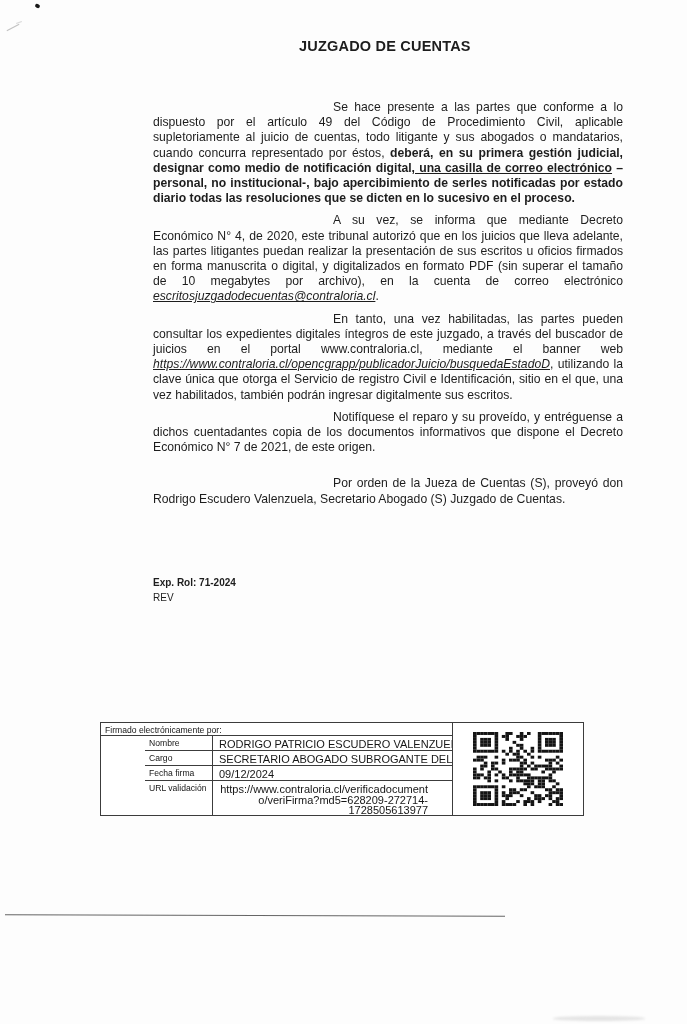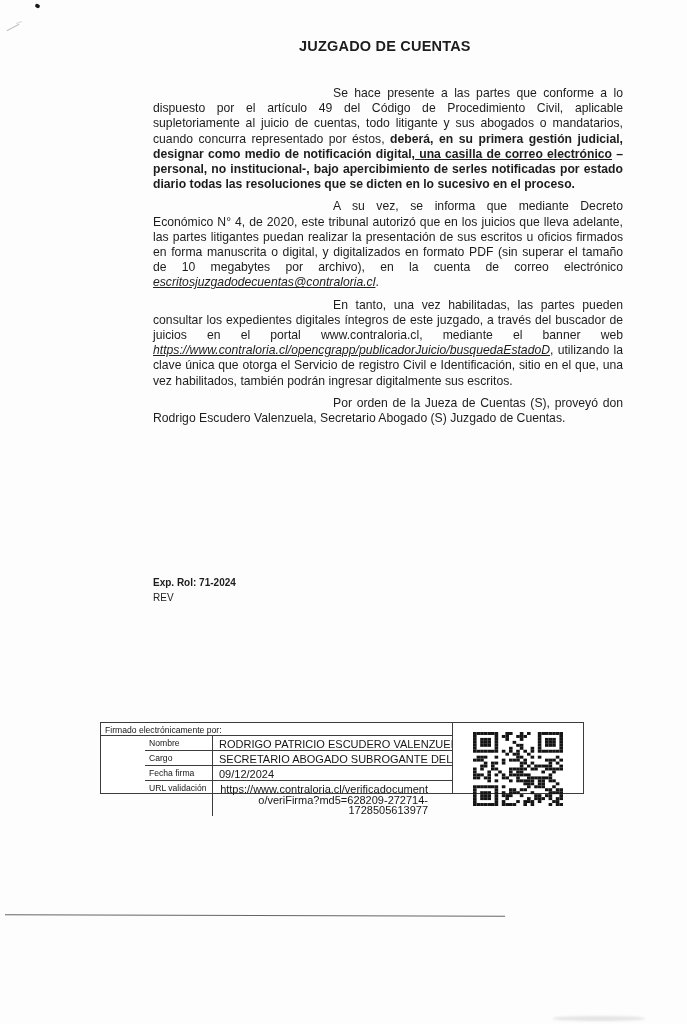--- a/index.html
+++ b/index.html
@@ -6,34 +6,34 @@
   body{
     width:687px;height:1024px;position:relative;overflow:hidden;
     background:#fdfdfd;color:#1d1d1d;
     font-family:"Liberation Sans", sans-serif;
   }
   .doc-title{
     position:absolute;left:299px;top:38px;
     font-size:14.5px;font-weight:bold;letter-spacing:.2px;white-space:nowrap;
   }
   .content{
-    position:absolute;left:153px;top:86px;width:470px;
+    position:absolute;left:153px;top:100px;width:470px;
   }
   .paragraph{
     text-align:justify;font-size:12.2px;line-height:15.2px;
     text-indent:180px;margin:0 0 7px 0;
   }
   .paragraph:nth-child(4){margin-bottom:21px;}
   .seg-b{font-weight:bold;}
   .seg-u{text-decoration:underline;}
   .seg-link{text-decoration:underline;overflow-wrap:anywhere;font-style:italic;}
   .ref-block{position:absolute;left:153px;top:576px;font-size:10px;line-height:14.5px;}
   .ref-rol{font-weight:bold;}
   .sig-table{
-    position:absolute;left:100px;top:722px;width:484px;height:72px;
+    position:absolute;left:100px;top:722px;width:484px;height:94px;
     border:1px solid #3c3c3c;display:flex;background:#fff;box-sizing:border-box;
     color:#161616;
   }
   .sig-left{width:352px;border-right:1px solid #3c3c3c;display:flex;flex-direction:column;box-sizing:border-box;}
   .sig-header{
     height:14px;border-bottom:1px solid #3c3c3c;font-size:8.6px;
     padding:2px 0 0 4px;box-sizing:border-box;
   }
   .sig-row{display:flex;border-bottom:1px solid #3c3c3c;height:15px;box-sizing:border-box;margin-left:44px;}
   .sig-row.url-row{border-bottom:none;height:auto;flex:1;}
@@ -60,20 +60,21 @@
 <div class="artifact-mark2"></div>
 <div class="artifact-line"></div>
 <div class="artifact-smudge"></div>
 
 <div class="doc-title">JUZGADO DE CUENTAS</div>
 
 <div class="content" id="paragraphs">
     <div class="paragraph"><span>Se hace presente a las partes que conforme a lo dispuesto por el artículo 49 del Código de Procedimiento Civil, aplicable supletoriamente al juicio de cuentas, todo litigante y sus abogados o mandatarios, cuando concurra representado por éstos, </span><span class="seg-b">deberá, en su primera gestión judicial, designar como medio de notificación digital,</span><span class="seg-b seg-u"> una casilla de correo electrónico</span><span class="seg-b"> –personal, no institucional-, bajo apercibimiento de serles notificadas por estado diario todas las resoluciones que se dicten en lo sucesivo en el proceso.</span></div>
     <div class="paragraph"><span>A su vez, se informa que mediante Decreto Económico N° 4, de 2020, este tribunal autorizó que en los juicios que lleva adelante, las partes litigantes puedan realizar la presentación de sus escritos u oficios firmados en forma manuscrita o digital, y digitalizados en formato PDF (sin superar el tamaño de 10 megabytes por archivo), en la cuenta de correo electrónico </span><span class="seg-link">escritosjuzgadodecuentas@contraloria.cl</span><span>.</span></div>
     <div class="paragraph"><span>En tanto, una vez habilitadas, las partes pueden consultar los expedientes digitales íntegros de este juzgado, a través del buscador de juicios en el portal www.contraloria.cl, mediante el banner web </span><span class="seg-link">https://www.contraloria.cl/opencgrapp/publicadorJuicio/busquedaEstadoD</span><span>, utilizando la clave única que otorga el Servicio de registro Civil e Identificación, sitio en el que, una vez habilitados, también podrán ingresar digitalmente sus escritos.</span></div>
+    <div class="paragraph"><span>Notifíquese el reparo y su proveído, y entréguense a dichos cuentadantes copia de los documentos informativos que dispone el Decreto Económico N° 7 de 2021, de este origen.</span></div>
     <div class="paragraph"><span>Por orden de la Jueza de Cuentas (S), proveyó don Rodrigo Escudero Valenzuela, Secretario Abogado (S) Juzgado de Cuentas.</span></div>
   </div>
 
 <div class="ref-block">
   <div class="ref-rol">Exp. Rol: 71-2024</div>
   <div class="ref-rev">REV</div>
 </div>
 
 <div class="sig-table">
   <div class="sig-left">

